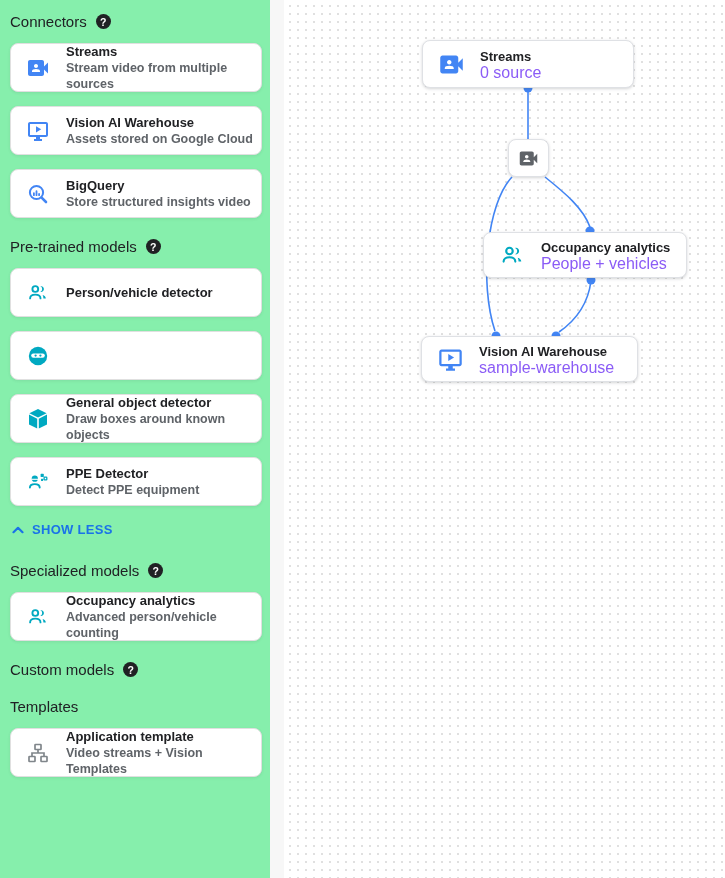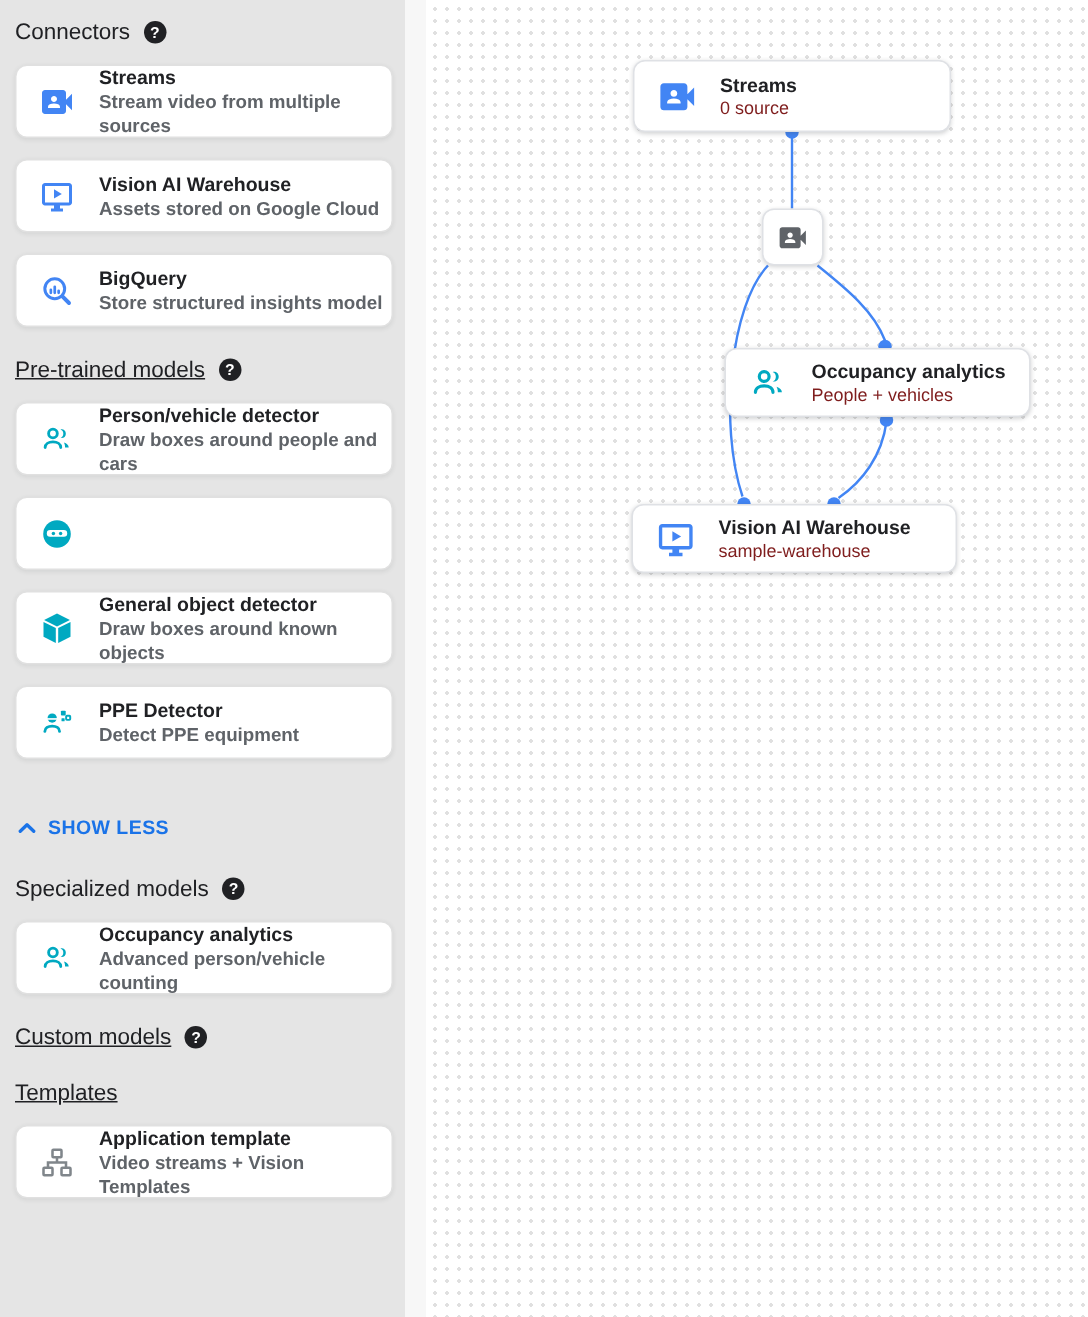--- a/index.html
+++ b/index.html
@@ -2,61 +2,61 @@
 <html><head>
 <meta charset="utf-8">
 <style>
   * { margin:0; padding:0; box-sizing:border-box; }
   html,body { width:725px; height:878px; overflow:hidden; background:#fff;
     font-family:"Liberation Sans", sans-serif; -webkit-font-smoothing:antialiased; }
   .app { position:relative; width:725px; height:878px; }
 
   
   .sidebar { position:absolute; left:0; top:0; width:270px; height:878px;
-    background:#e5e5e5; padding:13px 8px 0 10px; }
+    background:#86efac; padding:13px 8px 0 10px; }
   .scroll-track { position:absolute; left:270px; top:0; width:14px; height:878px;
     background:#f7f7f7; }
   .section-header { display:flex; align-items:center; gap:9px;
     font-size:15px; color:#202124; margin-bottom:13px; }
-  .section-header.mt { margin-top:20px;text-decoration:underline; }
+  .section-header.mt { margin-top:20px; }
   .help-dot { width:15px; height:15px; border-radius:50%; background:#202124;
     color:#fff; font-size:10.5px; font-weight:bold; display:flex;
     align-items:center; justify-content:center; cursor:pointer; flex:0 0 auto; }
   .card { width:252px; height:49px; background:#fff; border:1px solid #e0e0e0;
     border-radius:8px; box-shadow:0 1px 3px rgba(60,64,67,.10);
     display:flex; align-items:center; padding-left:15px; margin-bottom:14px;
     cursor:grab; }
   .card .ic { width:24px; height:24px; flex:0 0 auto; display:flex;
     align-items:center; justify-content:center; }
   .card .txt { margin-left:16px; }
   .t1 { font-size:13px; font-weight:bold; color:#202124; line-height:17px; }
   .t2 { font-size:12.5px; color:#5f6368; line-height:16px;font-weight:bold; }
   .show-less { display:flex; align-items:center; gap:8px; color:#1a73e8;
-    font-size:13px; font-weight:bold; letter-spacing:.3px; margin:38px 0 25px 2px;
+    font-size:13px; font-weight:bold; letter-spacing:.3px; margin:16px 0 25px 2px;
     cursor:pointer; }
   .blue  { color:#4285f4; }
   .teal  { color:#00a9c1; }
   .gray  { color:#5f6368; }
   .lgray { color:#80868b; }
 
   
   .canvas { position:absolute; left:284px; top:0; width:441px; height:878px;
     background-color:#fff;
     background-image:radial-gradient(circle, #e0e0e0 1.1px, transparent 1.4px);
     background-size:8px 8px; background-position:2px 2px; }
   .edges { position:absolute; left:0; top:0; width:441px; height:878px;
     pointer-events:none; }
   .node { position:absolute; background:#fff; border:1px solid #dfe1e5;
     border-radius:8px; box-shadow:0 1px 3px rgba(60,64,67,.22);
     display:flex; align-items:center; cursor:grab; }
   .node .ic { width:28px; height:28px; display:flex; align-items:center;
     justify-content:center; flex:0 0 auto; }
   .node .txt { margin-left:15px; }
   .node .nt1 { font-size:13px; font-weight:bold; color:#202124; line-height:17px; }
-  .node .nt2 { font-size:12px; color:#7f1d1d; line-height:15px; }
+  .node .nt2 { font-size:16px; color:#8b5cf6; line-height:15px; }
   .node-streams   { left:138px; top:40px;  width:212px; height:48px; padding-left:14px; }
   .node-junction  { left:224px; top:139px; width:41px;  height:38px; justify-content:center; }
   .node-occupancy { left:199px; top:232px; width:204px; height:46px; padding-left:14px; }
   .node-warehouse { left:137px; top:336px; width:217px; height:46px; padding-left:14px; }
 </style>
 </head>
 <body>
 
 <div class="app">
 
@@ -95,41 +95,40 @@
     <div class="card">
       <span class="ic blue">
         <svg width="24" height="24" viewBox="0 0 24 24" fill="none" stroke="currentColor">
             <circle cx="10.5" cy="10.5" r="6.6" stroke-width="2"></circle>
             <path d="M15.6 15.6 20 20" stroke-width="2.6" stroke-linecap="round"></path>
             <path d="M7.9 11.2v2M10.5 9.2v4M13.1 11.9v1.3" stroke-width="1.8" stroke-linecap="round"></path>
           </svg>
       </span>
       <span class="txt">
         <div class="t1">BigQuery</div>
-        <div class="t2">Store structured insights model</div>
+        <div class="t2">Store structured insights video</div>
       </span>
     </div>
 
     <div class="section-header mt">
       <span>Pre-trained models</span>
       <span class="help-dot">?</span>
     </div>
 
     <div class="card">
       <span class="ic teal">
         <svg width="24" height="24" viewBox="0 0 24 24">
             <circle cx="9.3" cy="8" r="2.9" fill="none" stroke="currentColor" stroke-width="1.9"></circle>
             <path d="M4.1 17.4c0-2.4 2.3-3.8 5.2-3.8s5.2 1.4 5.2 3.8" fill="none" stroke="currentColor" stroke-width="1.9" stroke-linecap="round"></path>
             <path fill="currentColor" d="M14.3 5.3a3 3 0 0 1 1.9 2.8 3 3 0 0 1-1.9 2.8c1.9.5 3.6-.8 3.6-2.8s-1.7-3.3-3.6-2.8z"></path>
             <path fill="currentColor" d="M16.6 14c1.9.6 3.2 1.7 3.2 3.4h-2.4c0-1.3-.3-2.5-.8-3.4z"></path>
           </svg>
       </span>
       <span class="txt">
         <div class="t1">Person/vehicle detector</div>
-        <div class="t2">Draw boxes around people and cars</div>
       </span>
     </div>
 
     <div class="card">
       <span class="ic teal">
         <svg width="24" height="24" viewBox="0 0 24 24">
             <circle cx="12" cy="12" r="9.2" fill="currentColor"></circle>
             <rect x="5.2" y="9.4" width="13.6" height="4.4" rx="2.2" fill="#fff"></rect>
             <circle cx="9.6" cy="11.6" r="1.15" fill="currentColor"></circle>
             <circle cx="14.4" cy="11.6" r="1.15" fill="currentColor"></circle>

